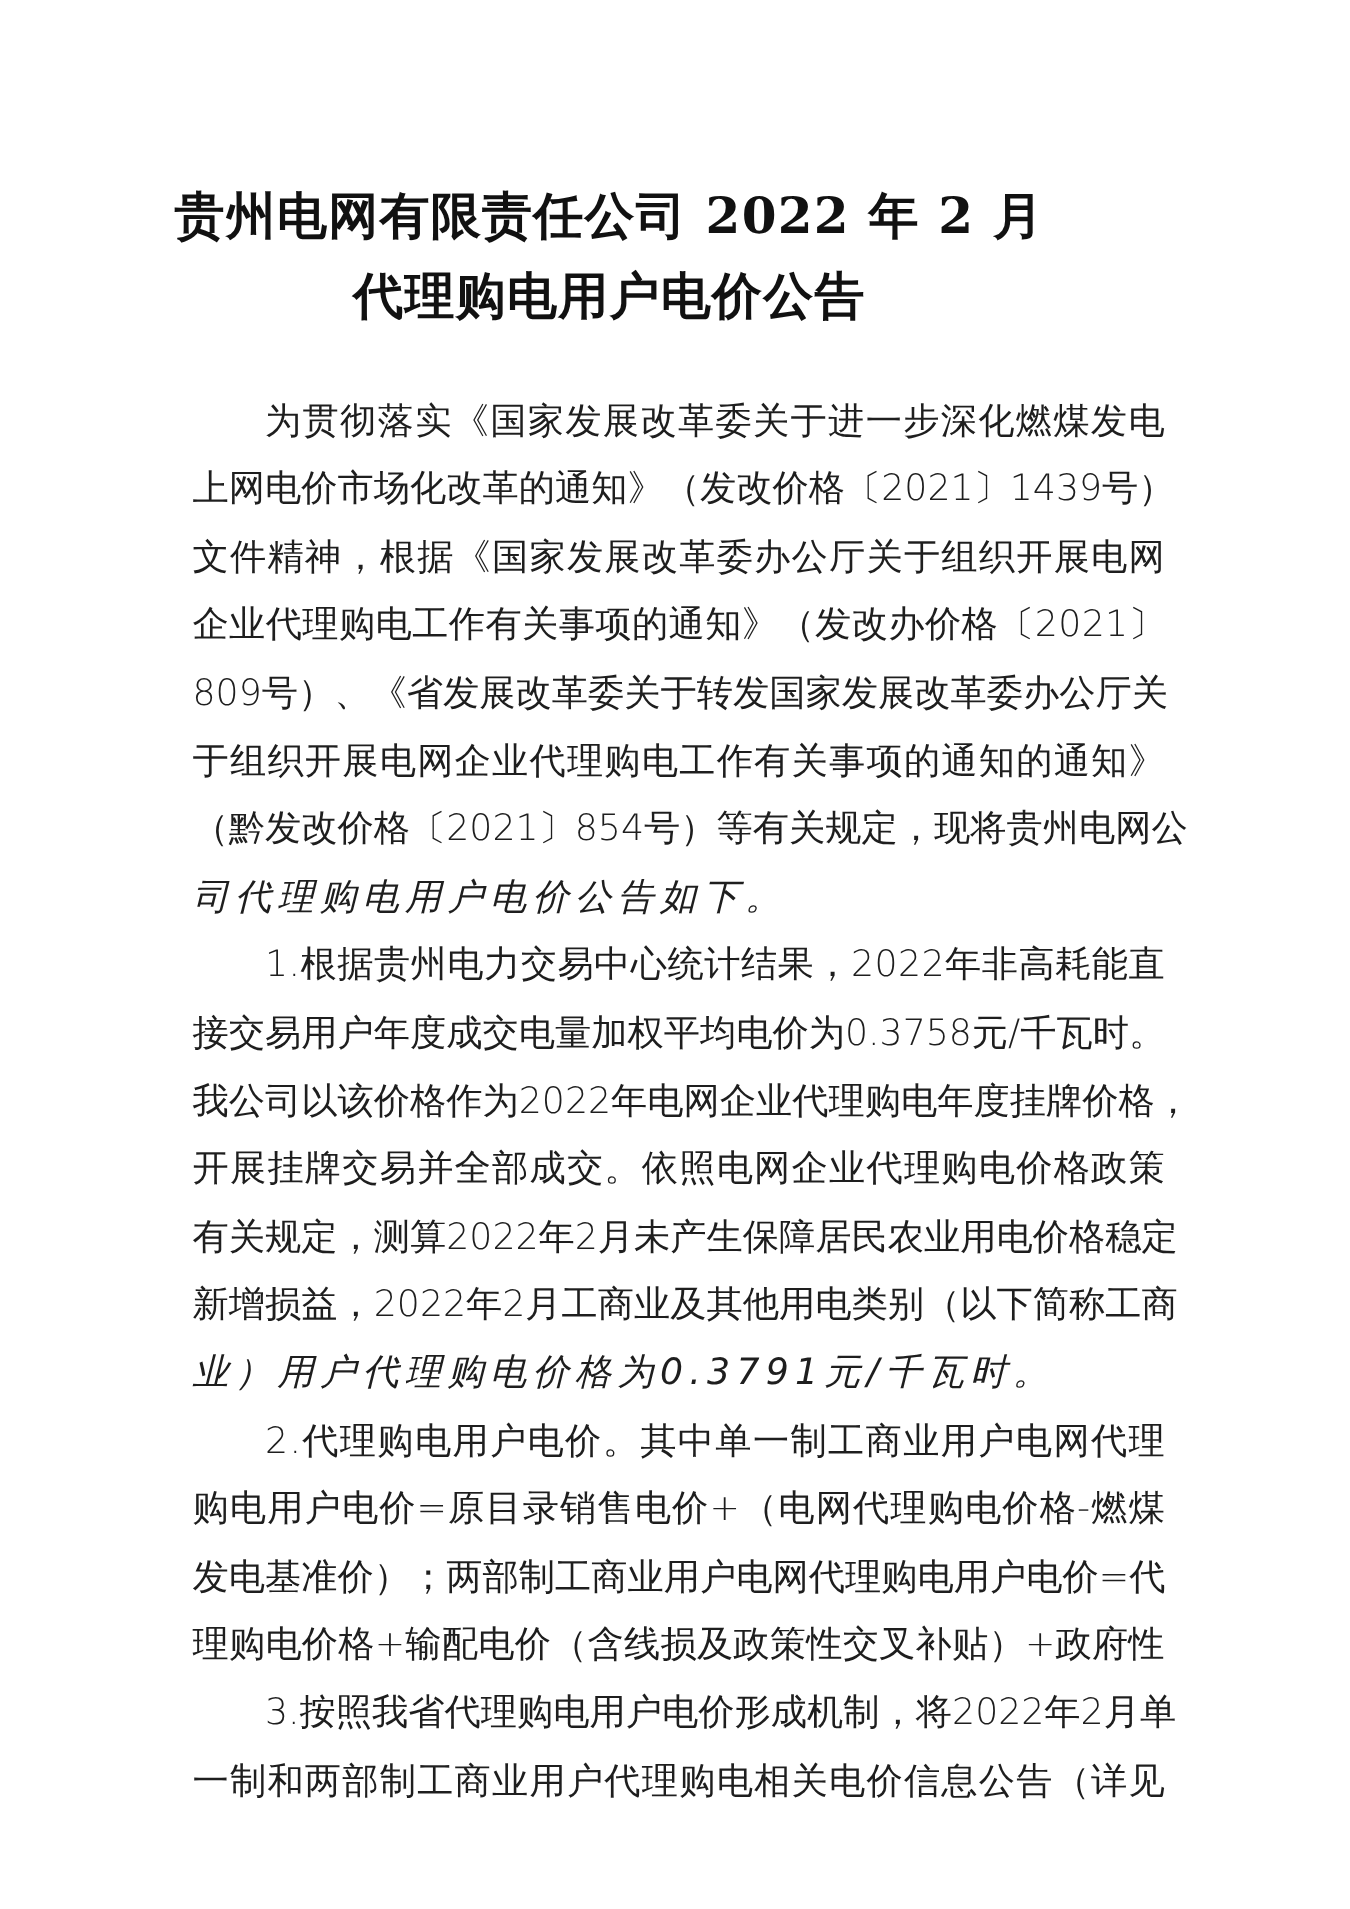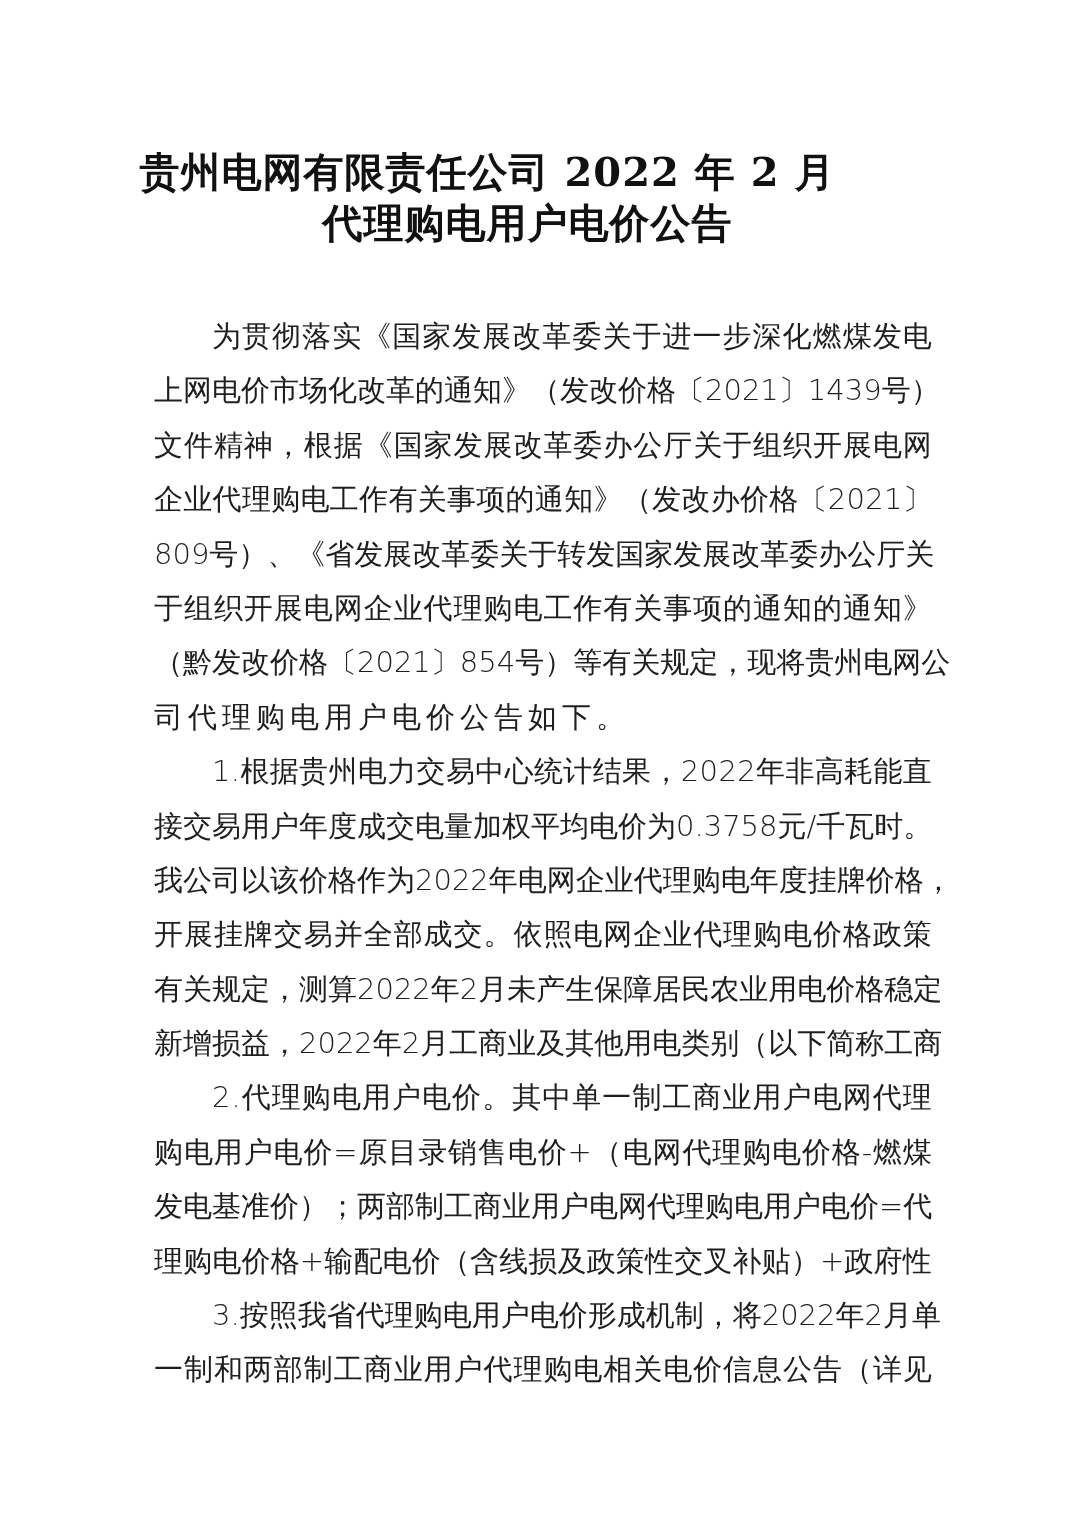--- a/index.html
+++ b/index.html
@@ -8,37 +8,37 @@
       color: #1a1a1a;
       font-family: "DejaVu Serif", "Liberation Serif", serif;
     }
     .title {
       position: absolute; left: 0; width: 975px; text-align: center;
       font-weight: bold; font-size: 40px; color: #111;
       font-family: "DejaVu Serif", "Liberation Serif", serif;
       letter-spacing: 1px;
     }
     .title.l1 { top: 145px; }
-    .title.l2 { top: 196px; padding-left: 40px; }
+    .title.l2 { top: 209px; }
     .body-lines {
       position: absolute; left: 154px; top: 316px; width: 778px;
     }
     .line {
       height: 54.4px; line-height: 40px;
       font-size: 29px; color: #1e1e1e;
       text-align: justify; text-align-last: justify;
       white-space: nowrap; overflow: visible;
       font-family: "DejaVu Sans", "Liberation Sans", sans-serif;
       font-weight: 300;
       letter-spacing: 0px;
     }
     .line.short { text-align-last: left; }
     .line.indent { padding-left: 58px; }
     .line span.inner { display: block; white-space: normal; text-align: justify; text-align-last: justify; }
-    .line.short span.inner { text-align-last: left; letter-spacing: 5px; }
+    .line.short span.inner { text-align-last: left; letter-spacing: 5px; font-style: italic; }
   </style>
 </head>
 <body>
 
 <div>
   <div class="title l1">贵州电网有限责任公司 2022 年 2 月</div>
   <div class="title l2">代理购电用户电价公告</div>
 
   <div class="body-lines">
 
@@ -452,20 +452,23 @@
           <span>类</span>
           <span>别</span>
           <span>（</span>
           <span>以</span>
           <span>下</span>
           <span>简</span>
           <span>称</span>
           <span>工</span>
           <span>商</span>
         </span>
+      </div>
+    <div class="line short">
+        <span class="inner">业）用户代理购电价格为0.3791元/千瓦时。</span>
       </div>
 
     <div class="line indent">
         <span class="inner" style="display: flex; justify-content: space-between;">
           <span>2</span>
           <span>.</span>
           <span>代</span>
           <span>理</span>
           <span>购</span>
           <span>电</span>

